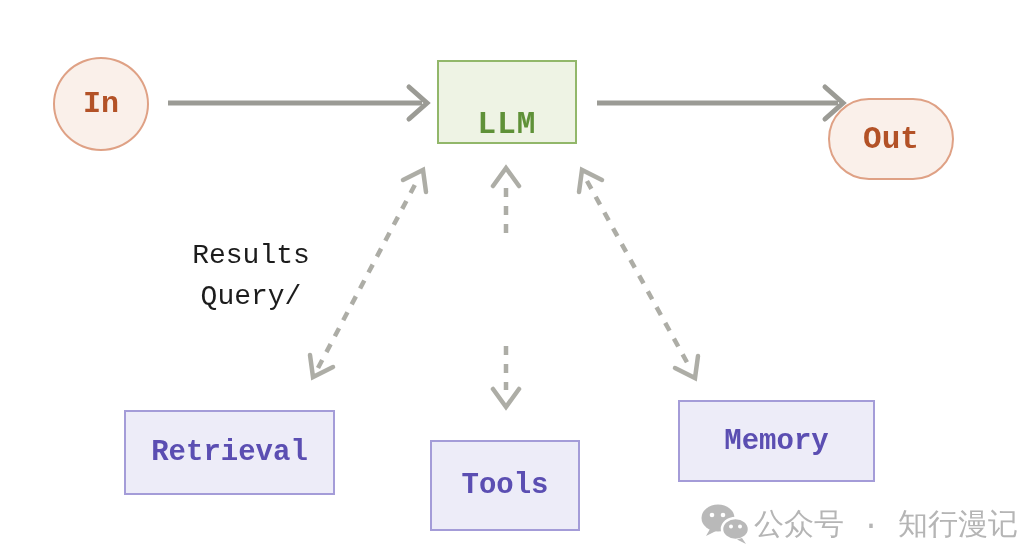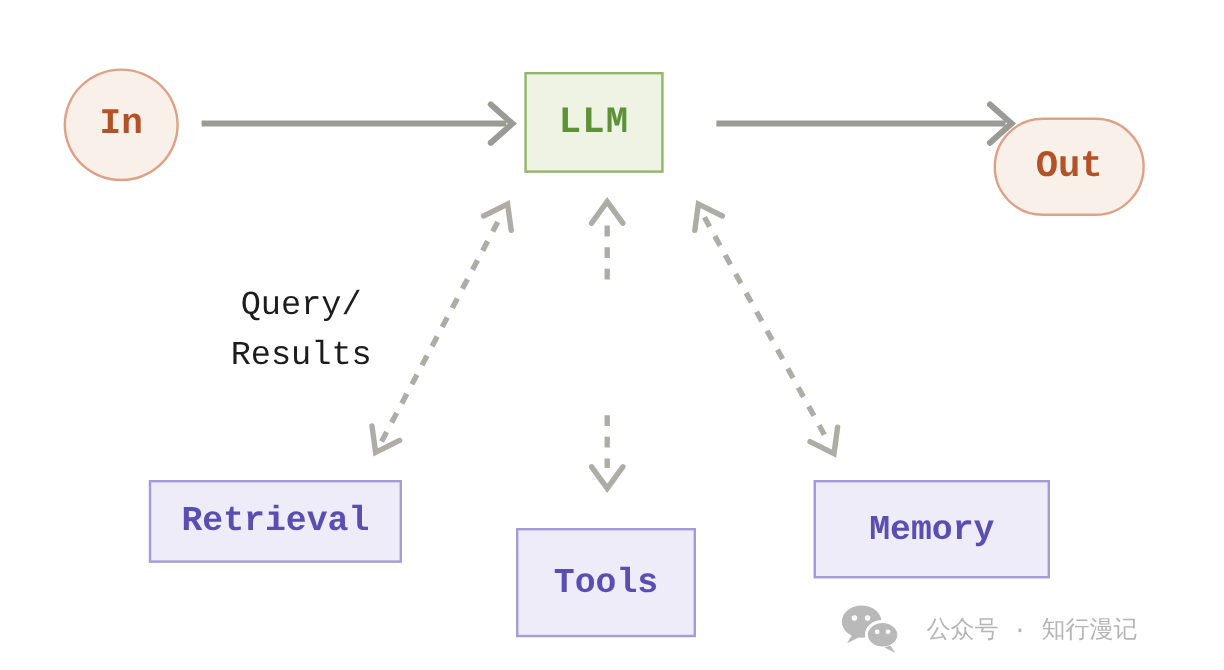--- a/index.html
+++ b/index.html
@@ -19,46 +19,46 @@
   }
   .io-node{
     background:#faf0ea;
     border:2px solid #dfa185;
     color:#b35227;
     font-size:30px;
   }
   .node-in{left:53px;top:57px;width:96px;height:94px;border-radius:50%;}
   .node-out{left:828px;top:62px;width:126px;height:82px;border-radius:41px;font-size:31px;margin-top:36px;}
   .node-llm{
-    left:437px;top:60px;width:116px;height:84px;
+    left:437px;top:60px;width:140px;height:84px;
     background:#eef3e4;border:2px solid #92b76a;color:#5f9138;
-    font-size:31px;letter-spacing:1px;
+    font-size:31px;letter-spacing:1px;align-items:flex-end;
   }
   .module{
     background:#edecf8;border:2px solid #a49cd8;color:#5b4eb2;
     font-size:29px;
   }
-  .mod-retrieval{left:124px;top:400px;width:211px;height:69px;}
+  .mod-retrieval{left:124px;top:410px;width:211px;height:85px;}
   .mod-tools{left:430px;top:440px;width:150px;height:91px;}
   .mod-memory{left:678px;top:400px;width:197px;height:82px;}
   .edge-label{
     position:absolute;
     transform:translateX(-50%);
     text-align:center;
     color:#1c1c1c;
     font-size:28px;line-height:41px;
     white-space:nowrap;
   }
   .lbl-query{left:251px;top:235px;}
   .lbl-call{left:506px;top:250px;}
   .lbl-read{left:747px;top:235px;}
   .watermark{
     position:absolute;left:700px;top:503px;
-    display:flex;align-items:center;gap:20px;
-    color:#b5b5b5;font-size:20px;white-space:nowrap;
+    display:flex;align-items:center;gap:2px;
+    color:#b5b5b5;font-size:30px;white-space:nowrap;
   }
 </style>
 </head>
 <body>
 
 <div class="canvas">
 
   <svg class="arrow-layer" width="1020" height="558" viewBox="0 0 1020 558">
 
     <g stroke="#9b9b95" stroke-width="5" fill="none">
@@ -109,22 +109,22 @@
 
   <div class="node module mod-tools">
     <span>Tools</span>
   </div>
 
   <div class="node module mod-memory">
     <span>Memory</span>
   </div>
 
   <div class="edge-label lbl-query">
+    <div>Results</div>
     <div>Query/</div>
-    <div>Results</div>
   </div>
 
 
 
   <div class="watermark">
     <svg width="52" height="42" viewBox="0 0 52 42">
       <ellipse cx="18" cy="15" rx="16.5" ry="13.5" fill="#b9b9b9"></ellipse>
       <path d="M10 26 L6 33 L16 28 Z" fill="#b9b9b9"></path>
       <circle cx="12" cy="12" r="2.3" fill="#ffffff"></circle>
       <circle cx="23" cy="12" r="2.3" fill="#ffffff"></circle>

